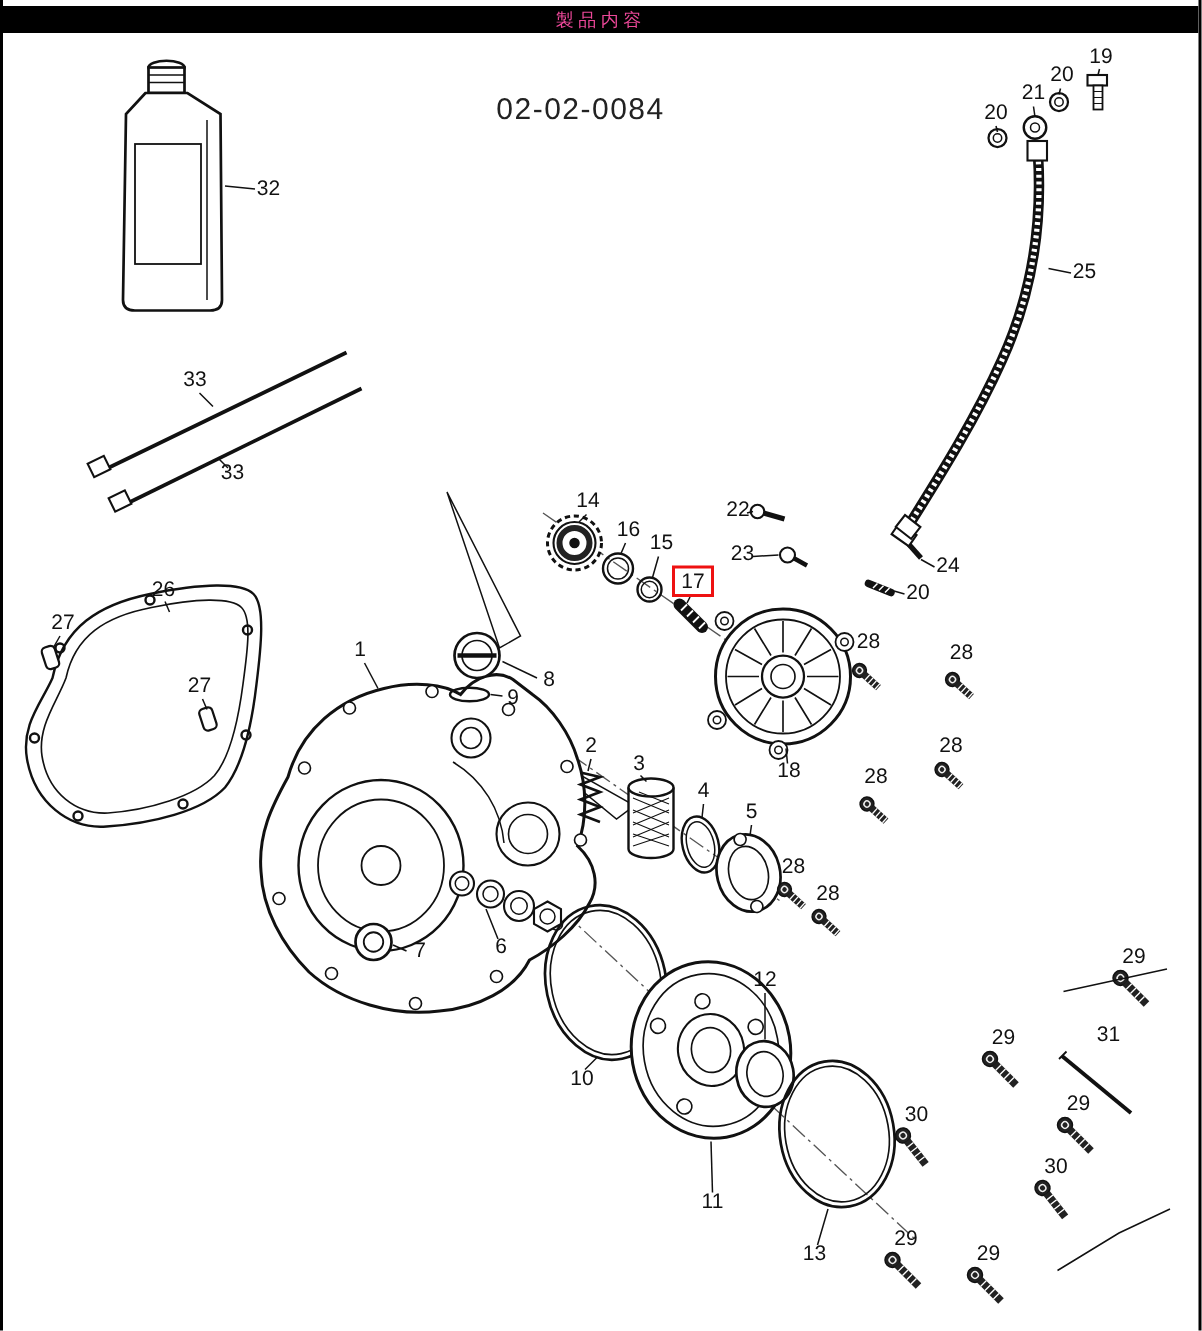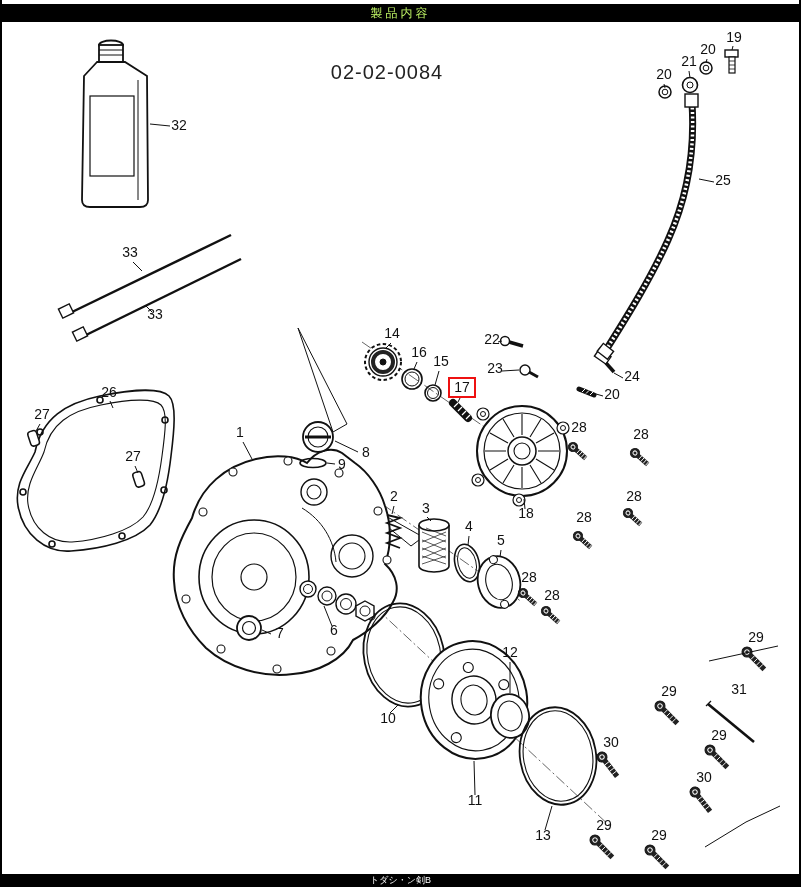--- a/index.html
+++ b/index.html
@@ -1,19 +1,19 @@
 <!DOCTYPE html>
 <html><head>
 <meta charset="utf-8">
 <style>
   html,body{margin:0;padding:0;}
   body{width:801px;height:887px;background:#fff;font-family:"Liberation Sans",sans-serif;}
   .page{position:relative;width:801px;height:887px;background:#fff;overflow:hidden;
         border-left:2px solid #000;border-right:2px solid #000;box-sizing:border-box;}
-  .topbar{position:absolute;top:4px;left:0;right:0;height:18px;background:#000;color:#bef264;
+  .topbar{position:absolute;top:4px;left:0;right:0;height:18px;background:#000;color:#ec4899;
           display:flex;align-items:center;justify-content:center;font-size:12px;letter-spacing:3px;z-index:5;}
   .bottombar{position:absolute;bottom:0;left:0;right:0;height:13px;background:#000;color:#fff;
           display:flex;align-items:flex-start;justify-content:center;font-size:9px;line-height:12px;overflow:hidden;z-index:5;}
   svg.diagram{position:absolute;top:0;left:0;}
   .callout{font-size:14px;fill:#111;text-anchor:middle;font-family:"Liberation Sans",sans-serif;}
   .leader{stroke:#111;stroke-width:1;}
   .hl-box{fill:none;stroke-width:2;}
   .diagram-code{font-size:20px;fill:#222;text-anchor:middle;letter-spacing:1px;font-family:"Liberation Sans",sans-serif;}
 </style>
 </head>
@@ -378,17 +378,14 @@
         <text x="667" y="696" class="callout">29</text>
         <text x="717" y="740" class="callout">29</text>
         <text x="602" y="830" class="callout">29</text>
         <text x="657" y="840" class="callout">29</text>
         <text x="609" y="747" class="callout">30</text>
         <text x="702" y="782" class="callout">30</text>
         <text x="737" y="694" class="callout">31</text>
       </g>
   </svg>
 
-  <div class="bottombar">
-    <span>トダシ・ン剣B</span>
-  </div>
 
 </div>
 
 </body></html>

